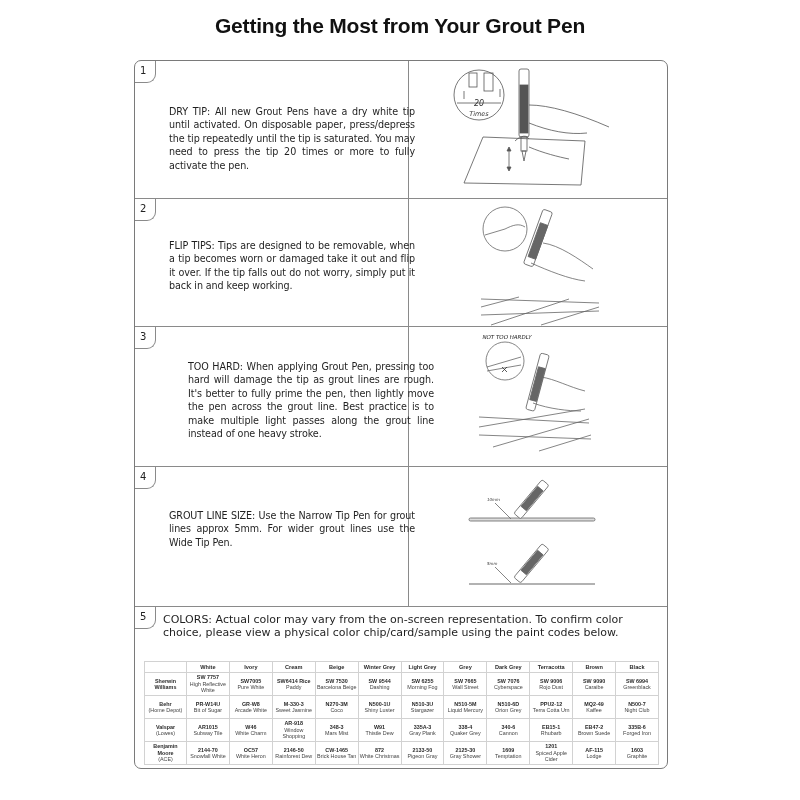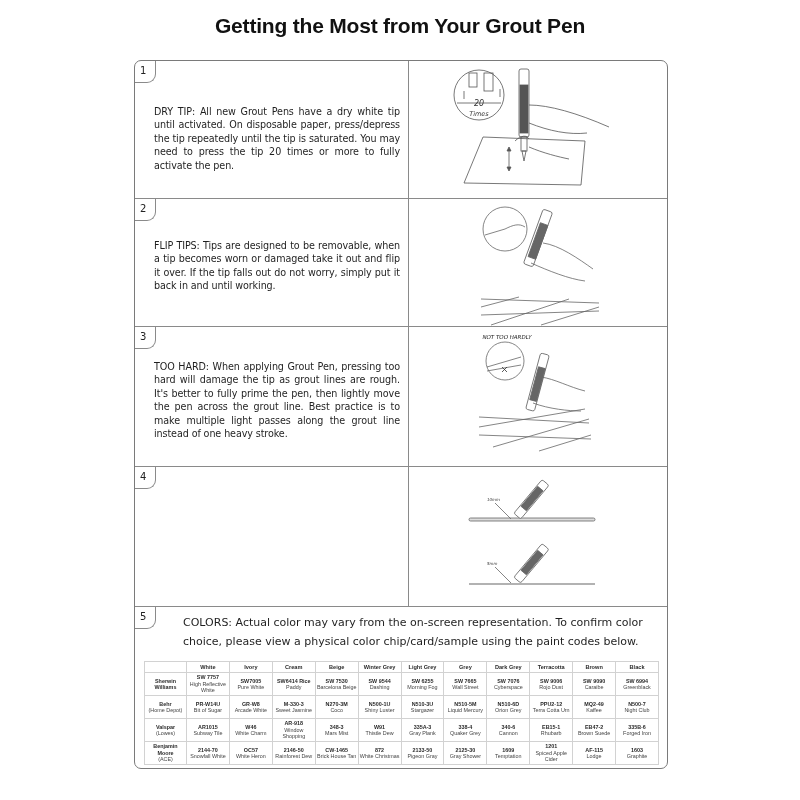--- a/index.html
+++ b/index.html
@@ -28,34 +28,34 @@
   .step .right {
     position: absolute; left: 274px; top: 0; bottom: 0; right: 0; font-style: italic;
   }
   .num-tab {
     position: absolute; left: -1px; top: -1px; width: 22px; height: 23px;
     border-right: 1px solid #8a8a8a; border-bottom: 1px solid #8a8a8a;
     border-bottom-right-radius: 9px;
     font-size: 10px; line-height: 22px; padding-left: 6px; color: #222;
   }
   .step-text {
-    position: absolute; left: 19px; width: 246px;
+    position: absolute; left: 34px; width: 246px;
     font-size: 9.6px; line-height: 13.4px; text-align: justify; color: #1f1f1f;
     letter-spacing: -0.1px;
   }
 
   .s1 { top: 0; height: 138px; }
   .s2 { top: 138px; height: 128px; }
   .s3 { top: 266px; height: 140px; }
   .s4 { top: 406px; height: 140px; }
   .s5 { top: 546px; height: 163px; border-bottom: none; }
 
   .s5 .colors-text {
-    position: absolute; left: 48px; top: 6px; width: 480px;
-    font-size: 11px; line-height: 19px; color: #1f1f1f;
+    position: absolute; left: 28px; top: 6px; width: 480px;
+    font-size: 11px; line-height: 13px; color: #1f1f1f;
   }
 
   table.codes {
     position: absolute; left: 9px; top: 54px; width: 515px;
     border-collapse: collapse; font-family: "Liberation Sans", sans-serif;
     font-size: 5.4px; line-height: 6.4px; color: #2a2a2a; table-layout: fixed;
   }
   table.codes th, table.codes td {
     border: 1px solid #d2d2d2; text-align: center; vertical-align: middle;
     padding: 0.5px 1px;
@@ -107,21 +107,21 @@
         </g>
         <text x="70" y="45" font-size="8" text-anchor="middle" fill="#333" font-family="DejaVu Sans, sans-serif">20</text>
         <text x="70" y="55" font-size="6.5" text-anchor="middle" fill="#333" font-family="DejaVu Sans, sans-serif">Times</text>
       </svg>
     </div>
   </div>
 
   <div class="step s2">
     <div class="left">
       <div class="num-tab">2</div>
-      <div class="step-text" style="top:40px;">FLIP TIPS: Tips are designed to be removable, when a tip becomes worn or damaged take it out and flip it over. If the tip falls out do not worry, simply put it back in and until working.</div>
+      <div class="step-text" style="top:40px;">FLIP TIPS: Tips are designed to be removable, when a tip becomes worn or damaged take it out and flip it over. If the tip falls out do not worry, simply put it back in and keep working.</div>
     </div>
     <div class="right">
       <svg width="258" height="128" viewBox="0 0 258 128">
         <g fill="none" stroke="#666" stroke-width="0.8">
           <circle cx="96" cy="30" r="22"></circle>
           <line x1="76" y1="36" x2="96" y2="30"></line>
           <path d="M96,30 C104,26 110,24 116,28"></path>
           <rect x="124" y="10" width="10" height="58" rx="2" transform="rotate(20 129 39)"></rect>
           <rect x="125" y="24" width="8" height="36" fill="#666" transform="rotate(20 129 42)"></rect>
           <path d="M134,44 C150,46 170,60 184,70 M122,64 C140,72 160,80 176,82"></path>
@@ -131,21 +131,21 @@
           <line x1="132" y1="126" x2="190" y2="108"></line>
           <line x1="72" y1="108" x2="110" y2="98"></line>
         </g>
       </svg>
     </div>
   </div>
 
   <div class="step s3">
     <div class="left">
       <div class="num-tab">3</div>
-      <div class="step-text" style="top:33px;">TOO HARD: When applying Grout Pen, pressing too hard will damage the tip as grout lines are rough. It's better to fully prime the pen, then lightly move the pen across the grout line. Best practice is to make multiple light passes along the grout line instead of one heavy stroke.</div>
+      <div class="step-text" style="top:33px;margin-left:19px;">TOO HARD: When applying Grout Pen, pressing too hard will damage the tip as grout lines are rough. It's better to fully prime the pen, then lightly move the pen across the grout line. Best practice is to make multiple light passes along the grout line instead of one heavy stroke.</div>
     </div>
     <div class="right">
       <svg width="258" height="140" viewBox="0 0 258 140">
         <g fill="none" stroke="#666" stroke-width="0.8">
           <circle cx="96" cy="34" r="19"></circle>
           <line x1="78" y1="40" x2="112" y2="30"></line>
           <line x1="78" y1="44" x2="112" y2="38"></line>
           <path d="M93,40 l5,5 M98,40 l-5,5" stroke="#333"></path>
           <rect x="124" y="26" width="9" height="58" rx="2" transform="rotate(15 128 55)"></rect>
           <rect x="125" y="40" width="7" height="34" fill="#666" transform="rotate(15 128 57)"></rect>
@@ -157,20 +157,21 @@
           <line x1="130" y1="124" x2="182" y2="108"></line>
         </g>
         <text x="98" y="12" font-size="5.5" text-anchor="middle" fill="#222" font-family="DejaVu Sans, sans-serif">NOT TOO HARDLY</text>
       </svg>
     </div>
   </div>
 
   <div class="step s4">
     <div class="left">
       <div class="num-tab">4</div>
+      <div class="step-text" style="top:42px;">GROUT LINE SIZE: Use the Narrow Tip Pen for grout lines approx 5mm. For wider grout lines use the Wide Tip Pen.</div>
     </div>
     <div class="right">
       <svg width="258" height="140" viewBox="0 0 258 140">
         <g fill="none" stroke="#666" stroke-width="0.8">
           <rect x="60" y="51" width="126" height="3" rx="1.5" fill="#ddd"></rect>
           <line x1="60" y1="117" x2="186" y2="117" stroke-width="1.2"></line>
           <rect x="118" y="10" width="9" height="44" rx="2" transform="rotate(40 122 32)" fill="#fff"></rect>
           <rect x="119" y="18" width="7" height="26" fill="#666" transform="rotate(40 122 32)"></rect>
           <rect x="118" y="74" width="9" height="44" rx="2" transform="rotate(40 122 96)" fill="#fff"></rect>
           <rect x="119" y="82" width="7" height="26" fill="#666" transform="rotate(40 122 96)"></rect>

